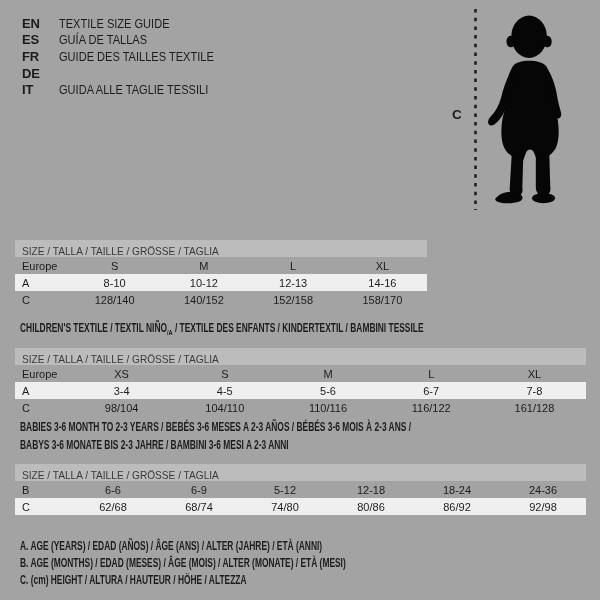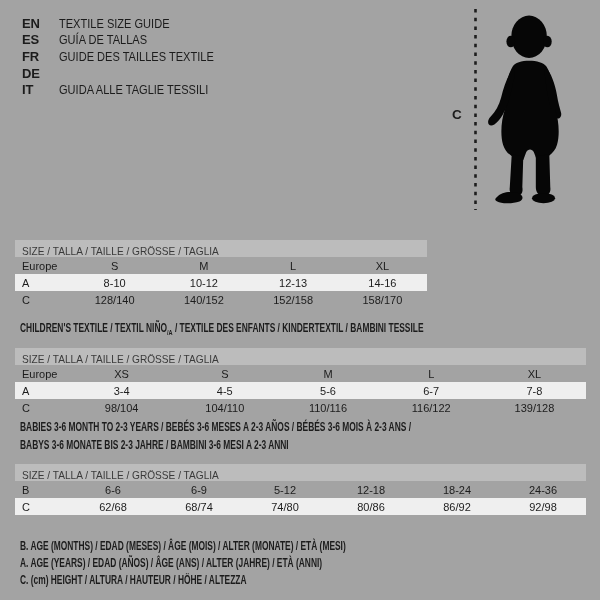--- a/index.html
+++ b/index.html
@@ -136,21 +136,21 @@
         <span class="tcell">5-6</span>
         <span class="tcell">6-7</span>
         <span class="tcell">7-8</span>
       </div>
       <div class="trow">
         <span class="tlabel">C</span>
         <span class="tcell">98/104</span>
         <span class="tcell">104/110</span>
         <span class="tcell">110/116</span>
         <span class="tcell">116/122</span>
-        <span class="tcell">139/128</span>
+        <span class="tcell">161/128</span>
       </div>
     </div>
 
   <div class="tbl-title" style="top:419px">
     <div><span class="cond70">BABIES 3-6 MONTH TO 2-3 YEARS / BEBÉS 3-6 MESES A 2-3 AÑOS / BÉBÉS 3-6 MOIS À 2-3 ANS /</span></div>
     <div><span class="cond70">BABYS 3-6 MONATE BIS 2-3 JAHRE / BAMBINI 3-6 MESI A 2-3 ANNI</span></div>
   </div>
   <div class="size-table" style="top:464px;width:571px">
       <div class="size-bar">
         <span class="cond88">SIZE / TALLA / TAILLE / GRÖSSE / TAGLIA</span>
@@ -170,23 +170,23 @@
         <span class="tcell">68/74</span>
         <span class="tcell">74/80</span>
         <span class="tcell">80/86</span>
         <span class="tcell">86/92</span>
         <span class="tcell">92/98</span>
       </div>
     </div>
 
   <div class="footnotes">
     <div class="footnote">
-        <span class="cond70">B. AGE (MONTHS) / EDAD (MESES) / ÂGE (MOIS) / ALTER (MONATE) / ETÀ (MESI)</span>
+        <span class="cond70">A. AGE (YEARS) / EDAD (AÑOS) / ÂGE (ANS) / ALTER (JAHRE) / ETÀ (ANNI)</span>
       </div>
     <div class="footnote">
-        <span class="cond70">A. AGE (YEARS) / EDAD (AÑOS) / ÂGE (ANS) / ALTER (JAHRE) / ETÀ (ANNI)</span>
+        <span class="cond70">B. AGE (MONTHS) / EDAD (MESES) / ÂGE (MOIS) / ALTER (MONATE) / ETÀ (MESI)</span>
       </div>
     <div class="footnote">
         <span class="cond70">C. (cm) HEIGHT / ALTURA / HAUTEUR / HÖHE / ALTEZZA</span>
       </div>
   </div>
 
 </div>
 
 </body></html>

